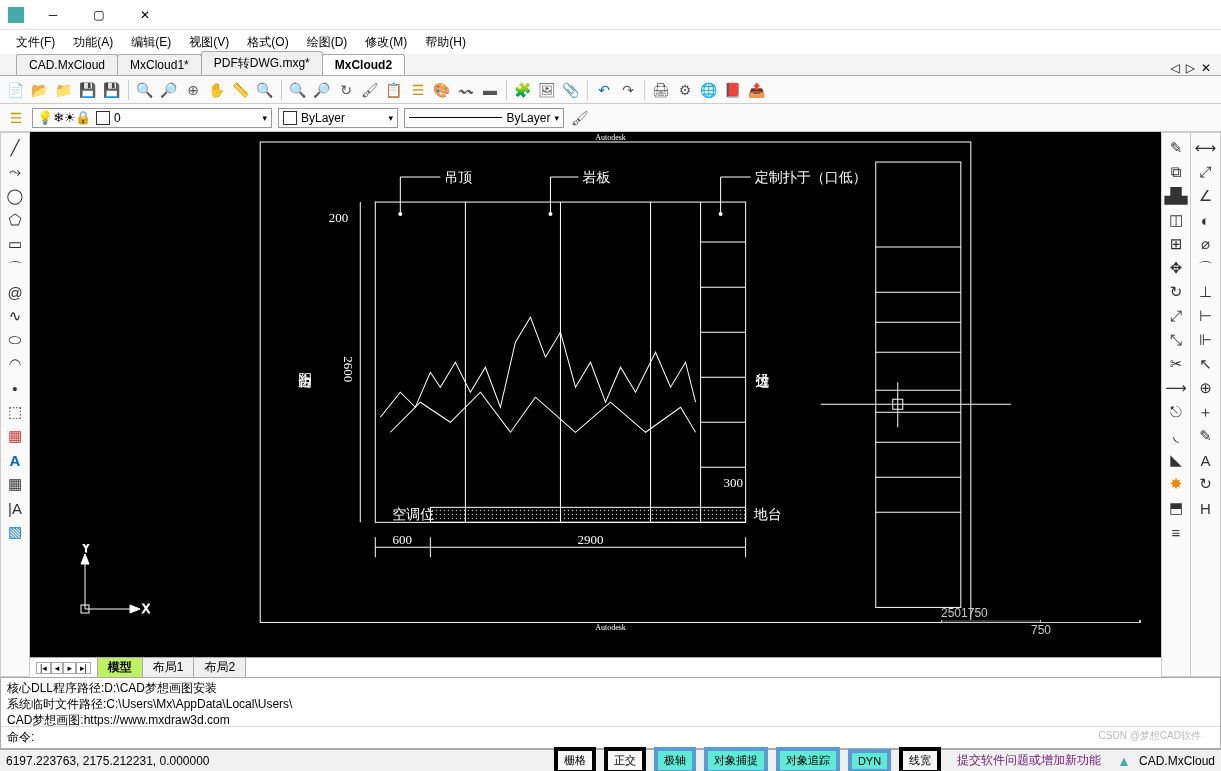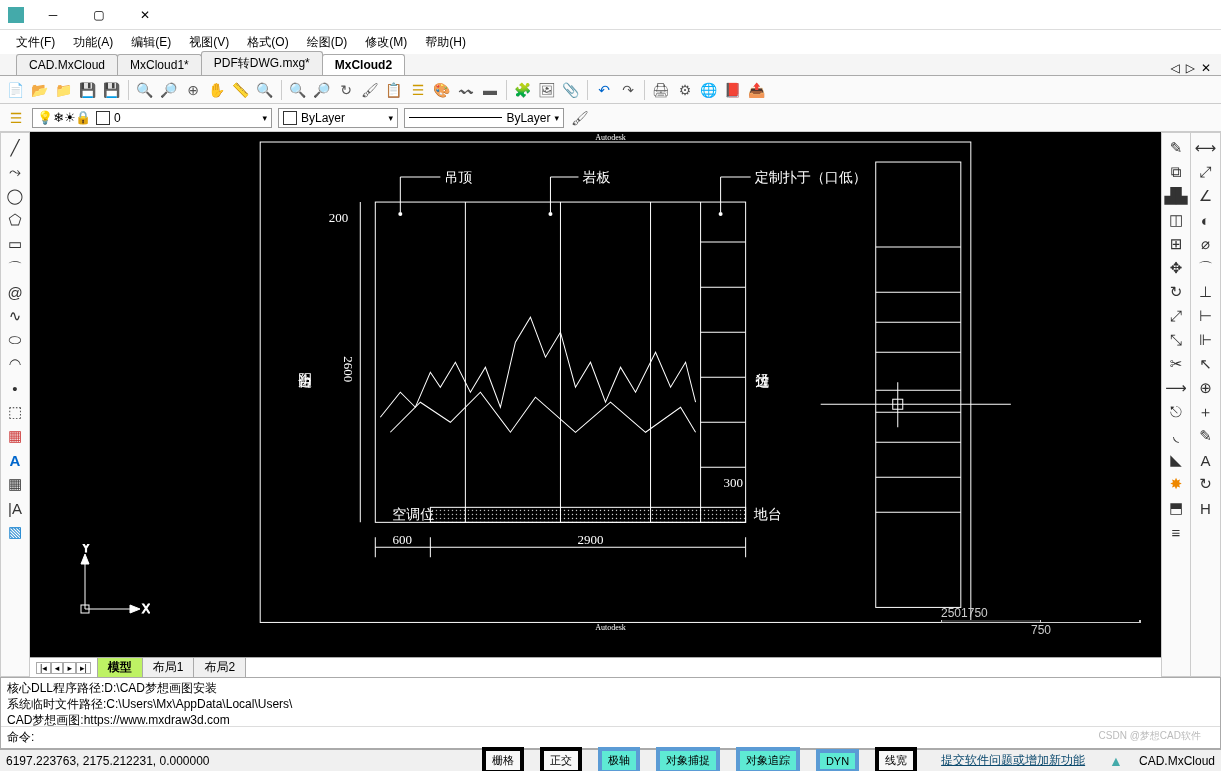--- a/index.html
+++ b/index.html
@@ -40,25 +40,25 @@
 .ruler .bar div:first-child{background:#333}
 .layouttabs{height:20px;background:#fff;border-top:1px solid #aaa;display:flex;align-items:center;padding:0 6px;gap:0}
 .ltab{padding:1px 10px;border:1px solid #aaa;border-top:none;cursor:pointer;background:#f0f0f0;margin-right:-1px}
 .ltab.active{background:#bef264;font-weight:bold}
 .navarr{display:flex;gap:0;margin-right:6px}
 .navarr span{border:1px solid #aaa;padding:0 3px;cursor:pointer;font-size:9px}
 .cmdwin{height:72px;background:#fff;border:1px solid #aaa;display:flex;flex-direction:column;font-family:SimSun,monospace}
 .cmdhist{flex:1;overflow:hidden;padding:2px 6px;line-height:16px;white-space:pre}
 .cmdline{display:flex;align-items:center;border-top:1px solid #ddd;padding:2px 6px}
 .cmdline input{flex:1;border:none;outline:none;font-family:inherit;font-size:12px}
-.statusbar{height:22px;background:#f0f0f0;border-top:1px solid #aaa;display:flex;align-items:center;padding:0 6px;gap:16px}
+.statusbar{height:22px;background:#f0f0f0;border-top:1px solid #aaa;display:flex;align-items:center;padding:0 6px;gap:8px}
 .coords{flex:0 0 auto;margin-right:auto}
 .stbtn{padding:2px 6px;border:4px solid #000000;background:#f8f8f8;cursor:pointer;font-size:11px}
 .stbtn.active{background:#5eead4;border-color:#5b9bd5}
-.link{color:#0c4a6e;text-decoration:underline;cursor:pointer;margin:9px 8px}
+.link{color:#701a75;cursor:pointer;margin:9px 8px}
 .watermark{position:absolute;right:20px;bottom:28px;color:#bbb;font-size:10px;pointer-events:none;z-index:50}
 .canvas text{font-family:SimSun;fill:#fff}
 .drawing-border{stroke:#fff;fill:none;stroke-width:1}
 .dimtext{fill:#fff;font-size:13px}
 .label{fill:#fff;font-size:14px}
 </style>
 </head>
 <body>
 
 <div class="titlebar">

